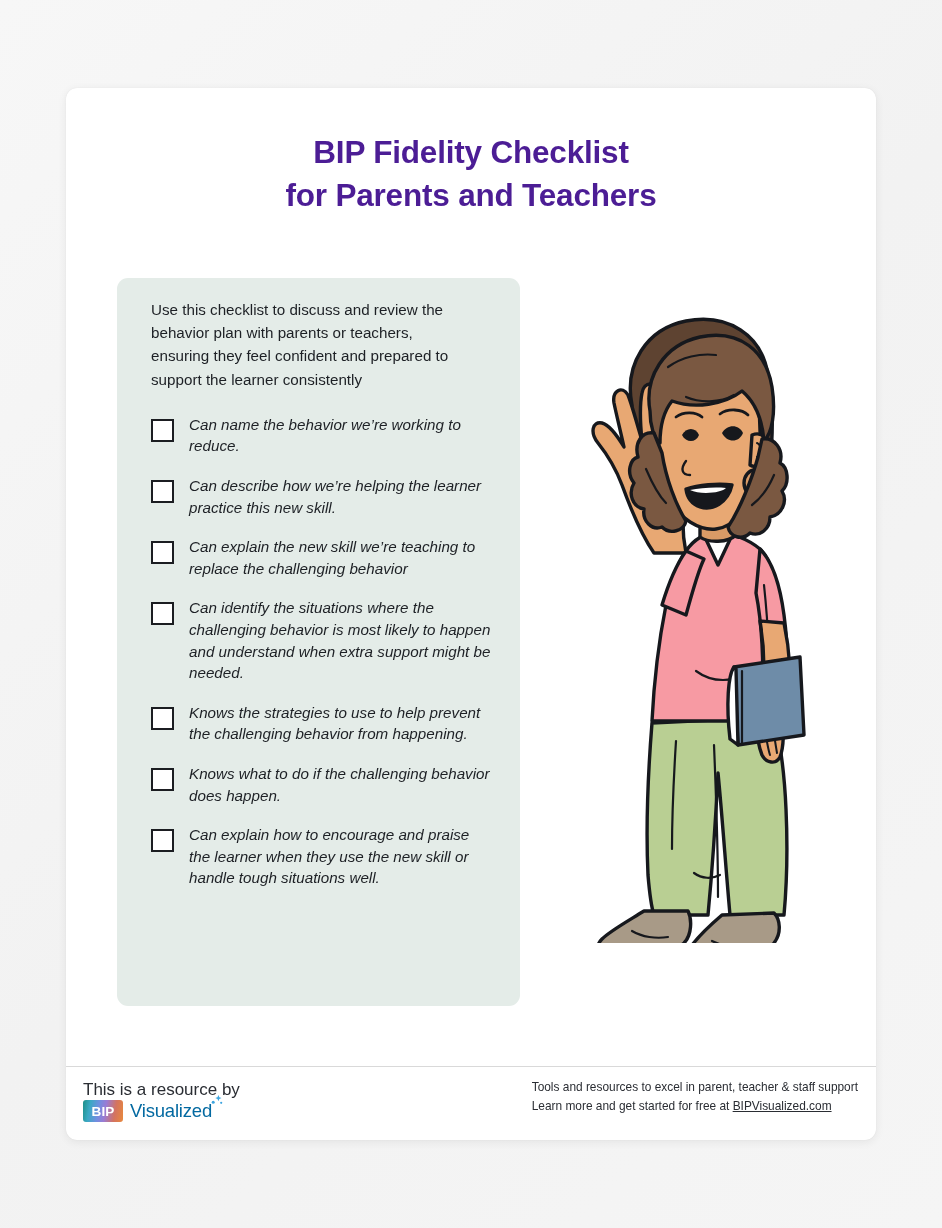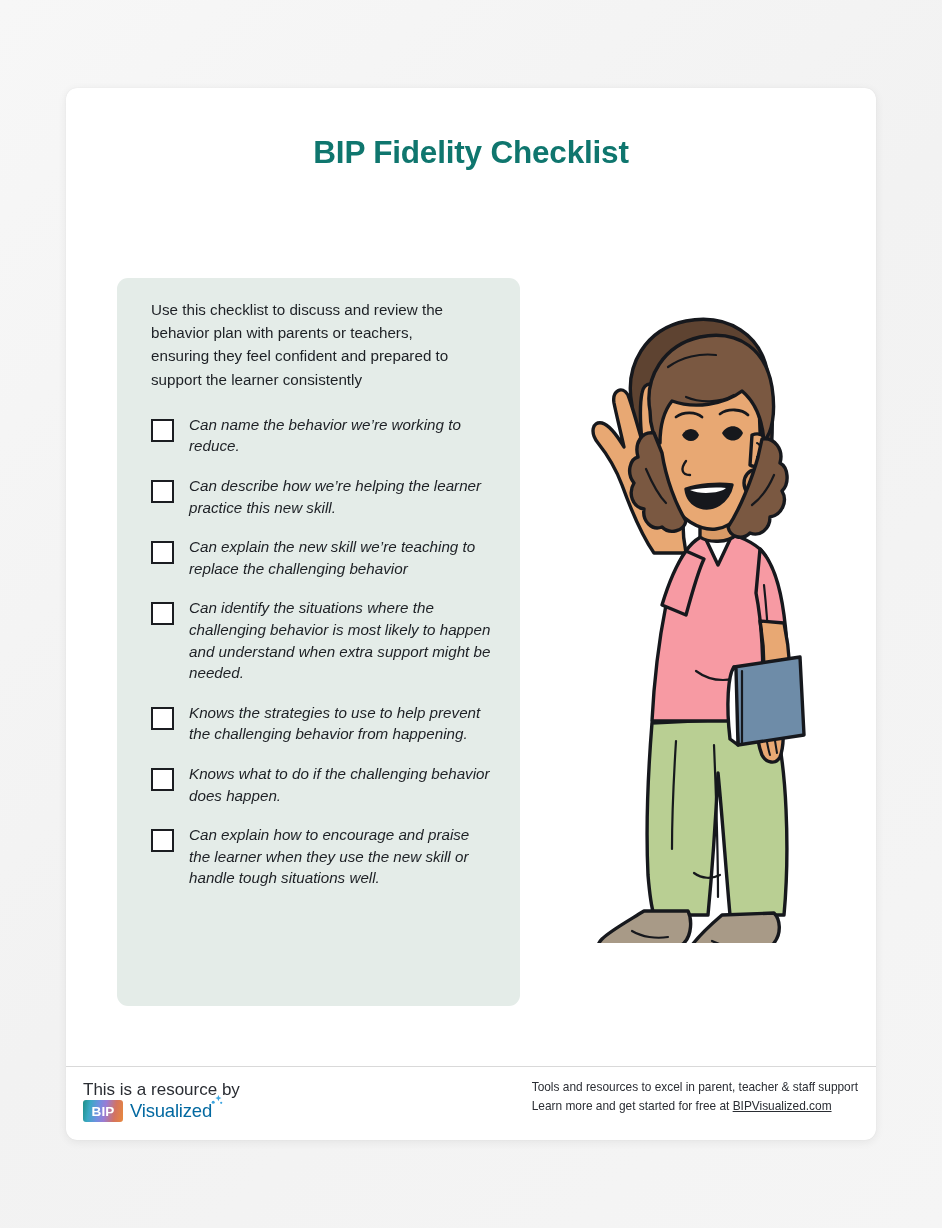--- a/index.html
+++ b/index.html
@@ -31,21 +31,21 @@
   
   .title-wrap {
     position: absolute;
     left: 0; top: 43px;
     width: 810px;
     text-align: center;
   }
   .title-line {
     font-size: 31.5px;
     font-weight: bold;
-    color: #0f766e;
+    color: #4c1d95;
     letter-spacing: -0.2px;
     line-height: 43px;
   }
 
   
   .panel {
     position: absolute;
     left: 51px; top: 190px;
     width: 403px; height: 728px;
     background: #e4ece8;
@@ -145,20 +145,21 @@
   .footer-link { color: #2a2d33; text-decoration: underline; margin-top: 33px; }
 </style>
 </head>
 <body>
 
 <div id="page">
   <div class="card">
 
     <div class="title-wrap">
       <div class="title-line">BIP Fidelity Checklist</div>
+      <div class="title-line">for Parents and Teachers</div>
     </div>
 
     <div class="panel">
       <p class="intro">Use this checklist to discuss and review the behavior plan with parents or teachers, ensuring they feel confident and prepared to support the learner consistently</p>
 
       <div class="item">
         <div class="checkbox"></div>
         <div class="item-text">Can name the behavior we’re working to reduce.</div>
       </div>
 

